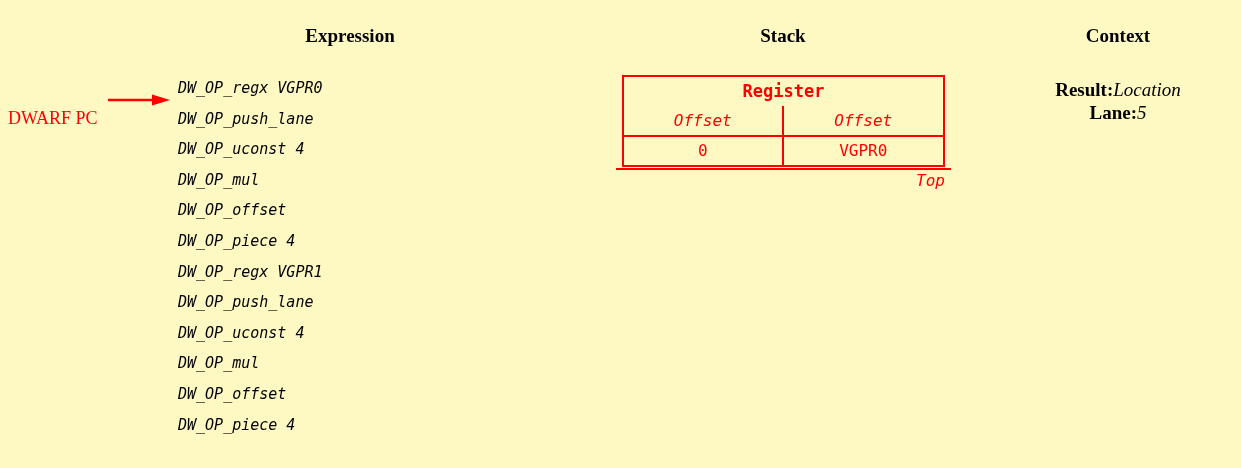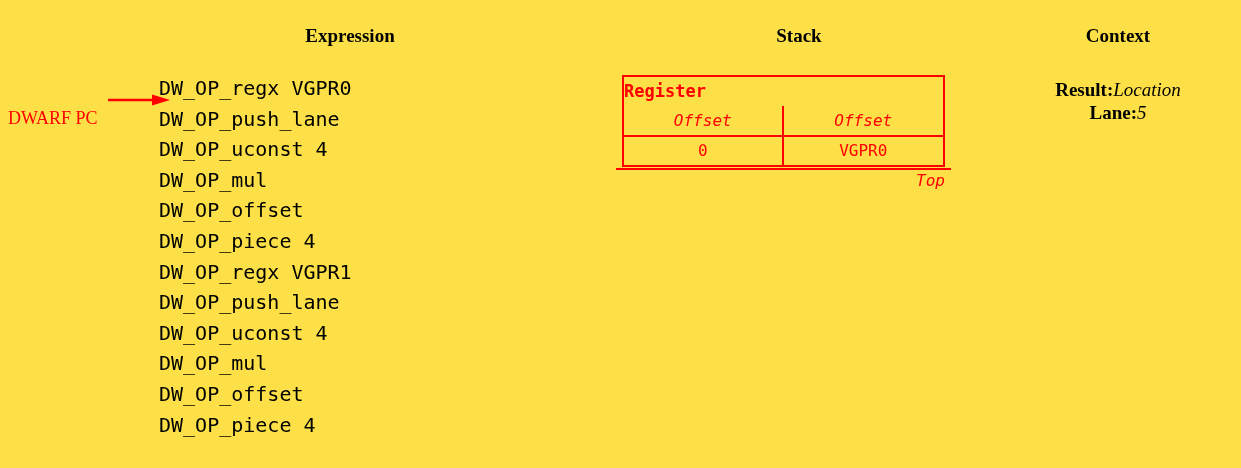--- a/index.html
+++ b/index.html
@@ -4,38 +4,38 @@
 <style>
   html, body {
     margin: 0;
     padding: 0;
     background: #ffffff;
   }
   #page {
     position: relative;
     width: 1241px;
     height: 468px;
-    background: #fde047;
+    background: #fef9c3;
     overflow: hidden;
     font-family: "Liberation Serif", "DejaVu Serif", serif;
   }
 
   
   .col-head {
     position: absolute;
     font-family: "Liberation Serif", "DejaVu Serif", serif;
     font-weight: bold;
     font-size: 19px;
     color: #000000;
     text-align: center;
     white-space: nowrap;
     line-height: 1;
   }
   #head-expression { left: 250px; top: 26px; width: 200px; }
-  #head-stack      { left: 716px; top: 26px; width: 166px; }
+  #head-stack      { left: 700px; top: 26px; width: 166px; }
   #head-context    { left: 1030px; top: 26px; width: 176px; }
 
   
   #pc-marker {
     position: absolute;
     left: 8px;
     top: 89px;
     font-family: "Liberation Serif", "DejaVu Serif", serif;
     font-size: 18px;
     color: #ff0000;
@@ -47,25 +47,26 @@
     position: absolute;
     left: 108px;
     top: 93px;
     width: 62px;
     height: 14px;
   }
 
   
   #expression-list {
     position: absolute;
-    left: 159px;
+    left: 178px;
     top: 73px;
     font-family: "DejaVu Sans Mono", "Liberation Mono", monospace;
-    font-size: 20px;
+    font-size: 15px;
     color: #000000;
+    font-style: italic;
   }
   #expression-list .op-line {
     height: 30.6px;
     line-height: 30.6px;
     white-space: pre;
   }
 
   
   #stack-table {
     position: absolute;
@@ -73,21 +74,21 @@
     top: 75px;
     width: 323px;
     border: 2px solid #ff0000;
     box-sizing: border-box;
     font-family: "DejaVu Sans Mono", "Liberation Mono", monospace;
     color: #ff0000;
   }
   .tbl-title {
     height: 29px;
     line-height: 29px;
-    text-align: left;
+    text-align: center;
     font-weight: bold;
     font-size: 17px;
     white-space: pre;
   }
   .tbl-subhead {
     display: flex;
     height: 29px;
     border-bottom: 2px solid #ff0000;
   }
   .tbl-row {

